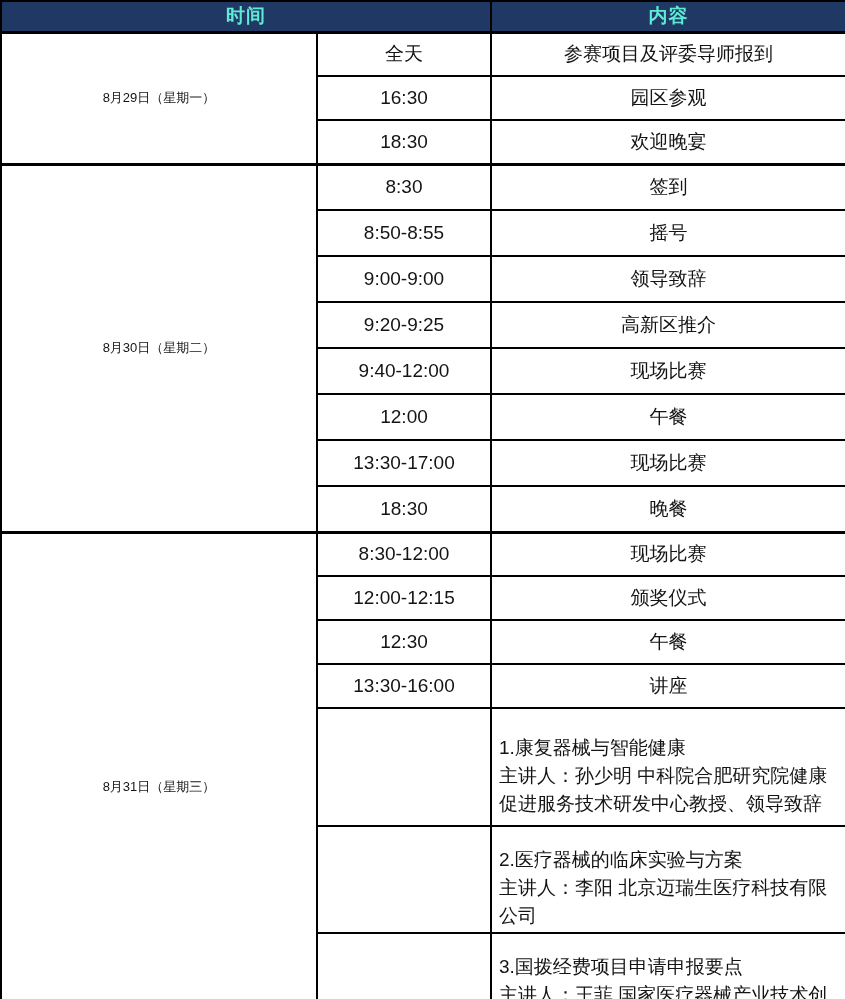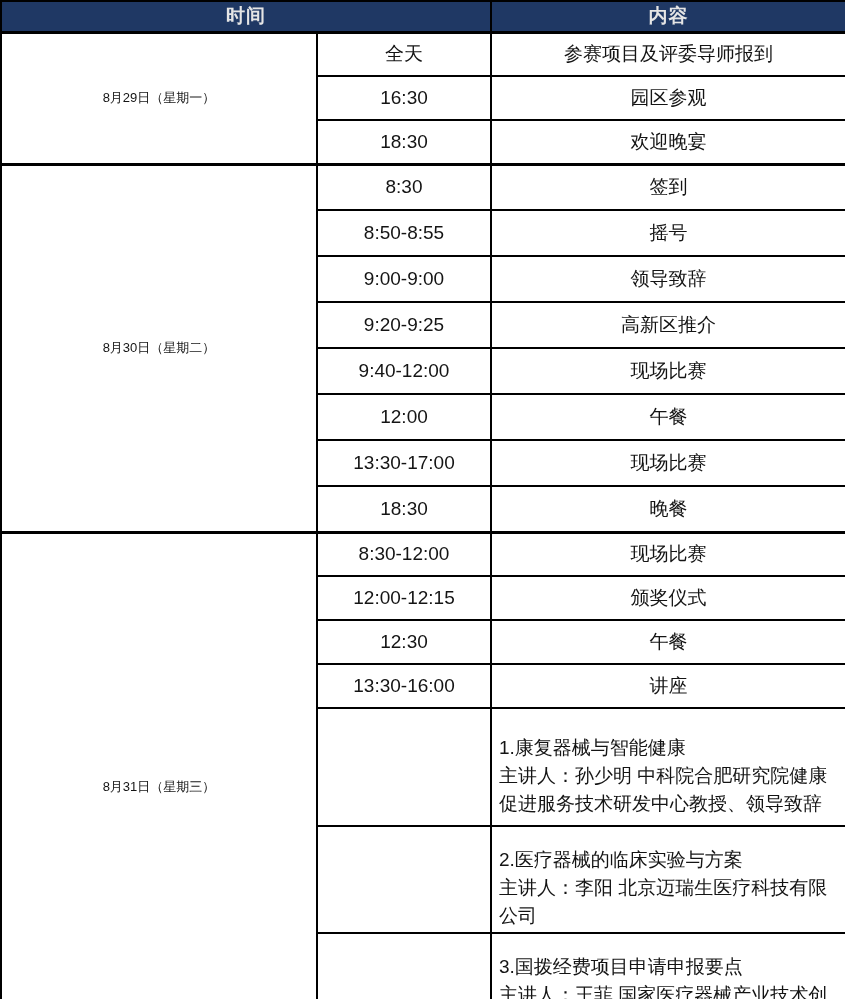--- a/index.html
+++ b/index.html
@@ -20,21 +20,21 @@
     table-layout: fixed;
     color: #141414;
   }
   table.schedule td, table.schedule th {
     border: 2px solid #000000;
     box-sizing: border-box;
     overflow: hidden;
   }
   th.hdr {
     background: #1f3864;
-    color: #e5e5e5;
+    color: #5eead4;
     font-size: 19px;
     font-weight: bold;
     height: 31px;
     text-align: center;
     vertical-align: middle;
     border-top-width: 3px;
     letter-spacing: 1px;
   }
   td.date-cell {
     text-align: center;

